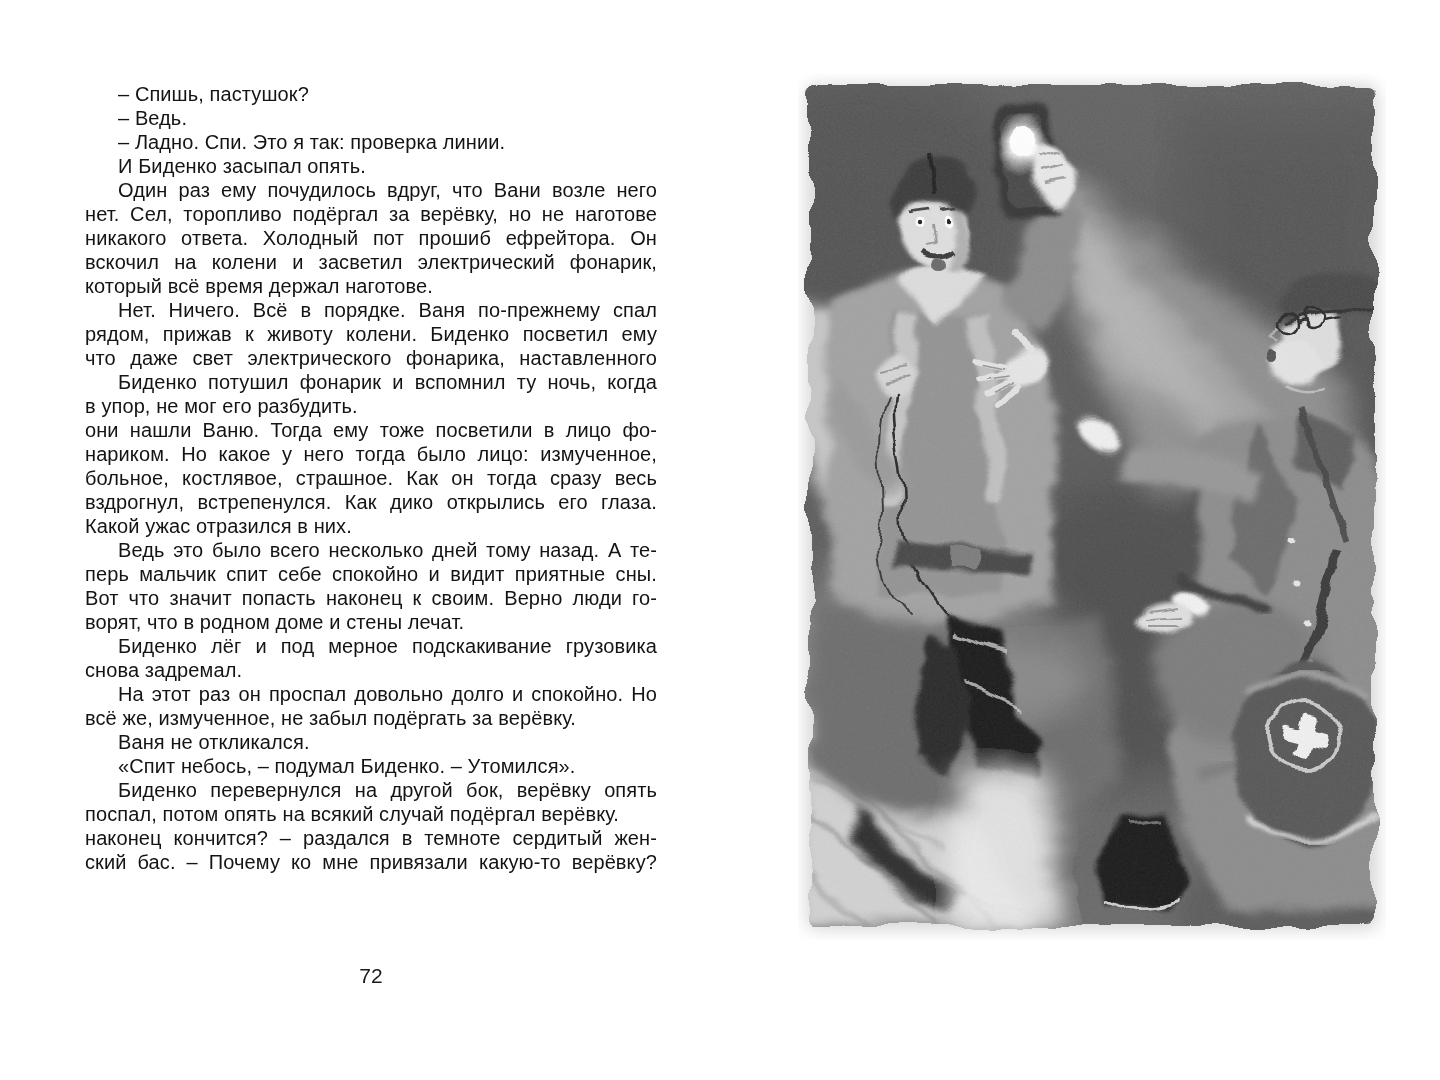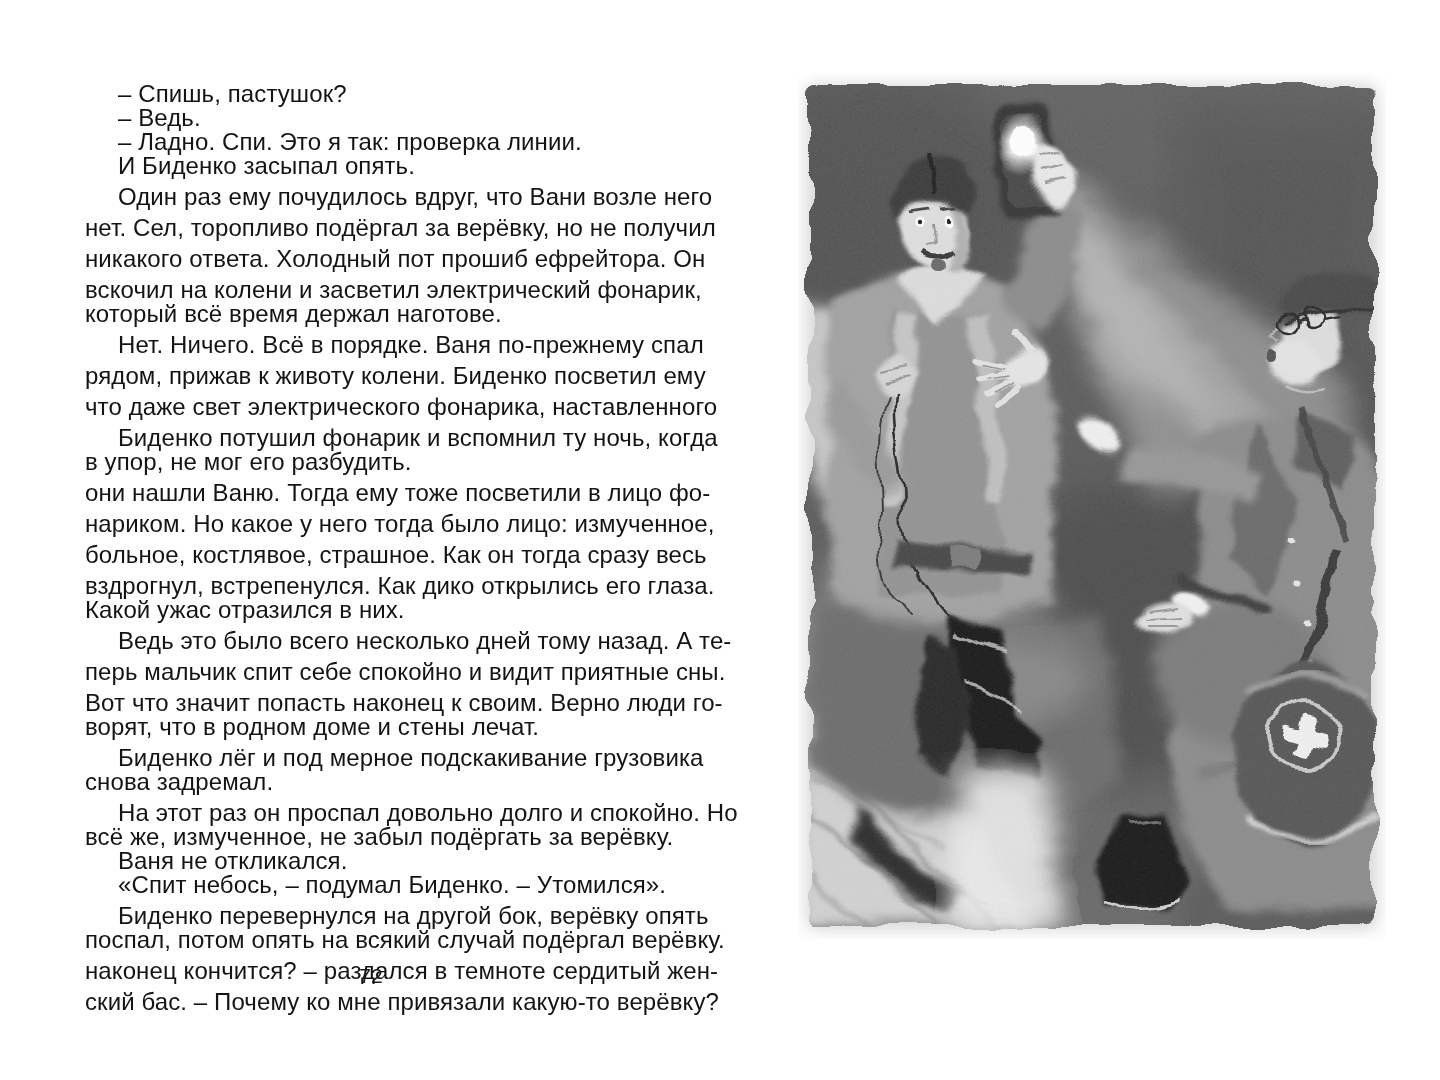--- a/index.html
+++ b/index.html
@@ -4,25 +4,25 @@
 <style>
   html,body{margin:0;padding:0;background:#ffffff;}
   body{
     width:1440px;height:1080px;position:relative;overflow:hidden;
     font-family:"Liberation Sans", sans-serif;
   }
   .spread{position:absolute;inset:0;background:#ffffff;}
   
   .text-block{
     position:absolute;left:85px;top:82px;width:572px;
-    font-size:24px;line-height:24px;color:#141414;
+    font-size:20px;line-height:24px;color:#141414;
     letter-spacing:0.1px;
   }
   .line{white-space:nowrap;text-align:left;min-height:24px;}
-  .line.just{text-align:justify;text-align-last:justify;margin-top:7px;}
+  .line.just{text-align:justify;text-align-last:justify;}
   .line.indent{text-indent:33px;}
   .page-number{
     position:absolute;left:85px;top:964px;width:572px;
     text-align:center;font-size:21px;color:#1a1a1a;
   }
   
   .illustration-wrap{
     position:absolute;left:798px;top:74px;width:588px;height:866px;
   }
   .illustration-wrap svg{display:block;width:100%;height:100%;}
@@ -31,21 +31,21 @@
 <body>
 
 <div class="spread">
 
   <div class="text-block">
       <div class="line indent">– Спишь, пастушок?</div>
       <div class="line indent">– Ведь.</div>
       <div class="line indent">– Ладно. Спи. Это я так: проверка линии.</div>
       <div class="line indent">И Биденко засыпал опять.</div>
       <div class="line indent just">Один раз ему почудилось вдруг, что Вани возле него</div>
-      <div class="line just">нет. Сел, торопливо подёргал за верёвку, но не получил</div>
+      <div class="line just">нет. Сел, торопливо подёргал за верёвку, но не наготове</div>
       <div class="line just">никакого ответа. Холодный пот прошиб ефрейтора. Он</div>
       <div class="line just">вскочил на колени и засветил электрический фонарик,</div>
       <div class="line">который всё время держал наготове.</div>
       <div class="line indent just">Нет. Ничего. Всё в порядке. Ваня по-прежнему спал</div>
       <div class="line just">рядом, прижав к животу колени. Биденко посветил ему</div>
       <div class="line just">что даже свет электрического фонарика, наставленного</div>
       <div class="line indent just">Биденко потушил фонарик и вспомнил ту ночь, когда</div>
       <div class="line">в упор, не мог его разбудить.</div>
       <div class="line just">они нашли Ваню. Тогда ему тоже посветили в лицо фо-</div>
       <div class="line just">нариком. Но какое у него тогда было лицо: измученное,</div>

